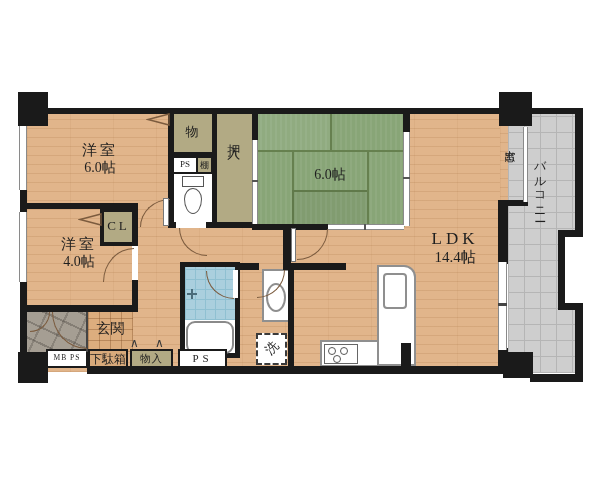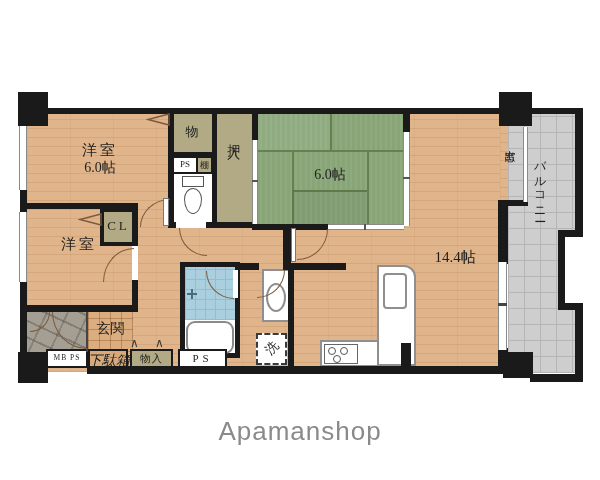--- a/index.html
+++ b/index.html
@@ -170,33 +170,34 @@
   <svg class="abs" style="left:78px;top:212px;" width="24" height="15">
     <polygon points="23,2 2,7.5 23,13" fill="none" stroke="#7b5b3e" stroke-width="1.4"></polygon>
   </svg>
   <div class="caret" style="left:130px;top:337px;">∧</div>
   <div class="caret" style="left:155px;top:337px;">∧</div>
 
   <div class="lbl" style="left:60px;top:142px;width:80px;font-size:15px;letter-spacing:3px;">洋室</div>
   <div class="lbl" style="left:60px;top:160px;width:80px;font-size:14px;">6.0帖</div>
 
   <div class="lbl" style="left:39px;top:236px;width:80px;font-size:15px;letter-spacing:3px;">洋室</div>
+  <div class="lbl" style="left:39px;top:254px;width:80px;font-size:14px;">4.0帖</div>
 
   <div class="lbl" style="left:290px;top:167px;width:80px;font-size:14px;">6.0帖</div>
 
+  <div class="lbl" style="left:415px;top:230px;width:80px;font-size:17px;letter-spacing:4px;">LDK</div>
   <div class="lbl" style="left:415px;top:249px;width:80px;font-size:15px;text-align:center;">14.4帖</div>
 
   <div class="lbl" style="left:172px;top:125px;width:40px;font-size:13px;">物</div>
   <div class="lbl vtext" style="left:226px;top:134px;font-size:13px;">押入</div>
   <div class="lbl" style="left:100px;top:219px;width:37px;font-size:13px;letter-spacing:3px;">CL</div>
   <div class="lbl" style="left:172px;top:160px;width:26px;font-size:9px;">PS</div>
   <div class="lbl" style="left:196px;top:161px;width:17px;font-size:9px;">棚</div>
   <div class="lbl" style="left:88px;top:321px;width:45px;font-size:14px;">玄関</div>
   <div class="lbl" style="left:46px;top:354px;width:42px;font-size:7.5px;letter-spacing:1px;">MB PS</div>
-  <div class="lbl" style="left:88px;top:353px;width:40px;font-size:14px;font-style:italic;">下駄箱</div>
+  <div class="lbl" style="left:88px;top:353px;width:40px;font-size:12px;">下駄箱</div>
   <div class="lbl" style="left:130px;top:353px;width:43px;font-size:10.5px;letter-spacing:1px;">物入</div>
   <div class="lbl" style="left:178px;top:352px;width:49px;font-size:11px;letter-spacing:4px;">PS</div>
   <div class="lbl" style="left:263px;top:341px;width:18px;font-size:13px;transform:rotate(-45deg);">洗</div>
   <div class="lbl vtext" style="left:504px;top:141px;font-size:11px;letter-spacing:1px;">出窓</div>
   <div class="lbl vtext" style="left:533px;top:152px;font-size:12px;letter-spacing:2px;">バルコニー</div>
 
-  <div class="logo" style="left:150px;top:416px;width:300px;">Apamanshop</div>
 </div>
 
 </body></html>

